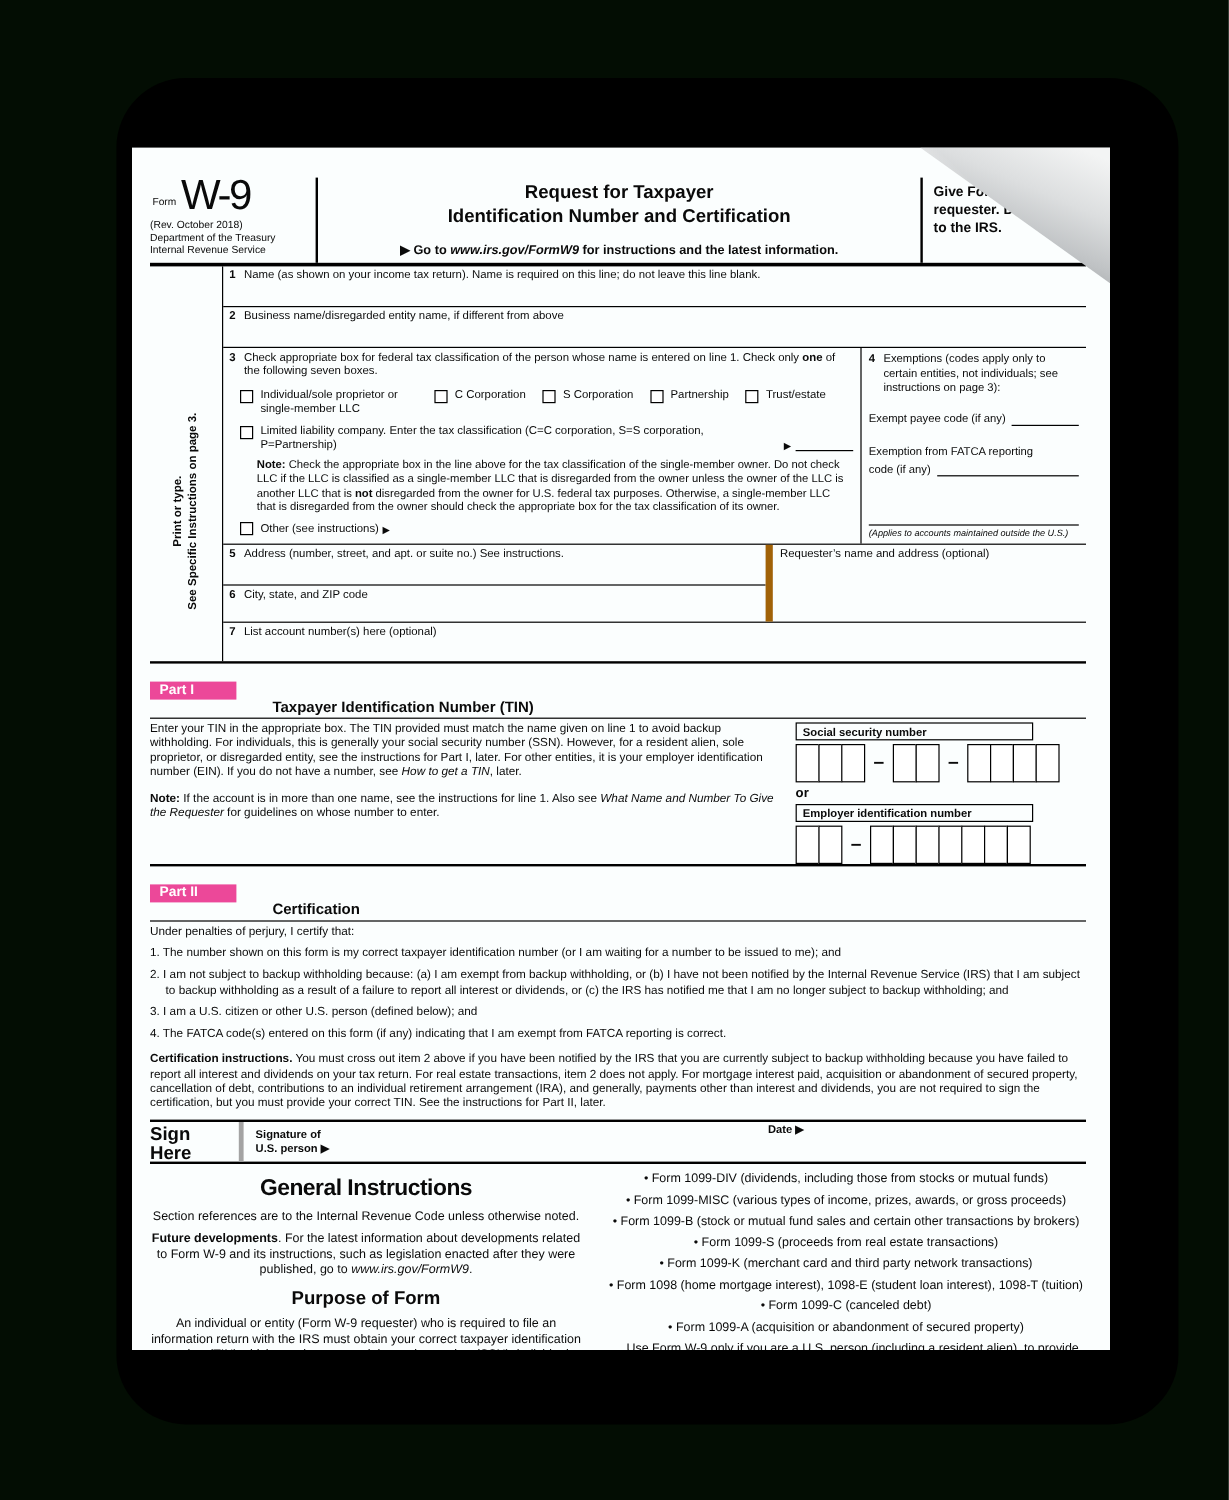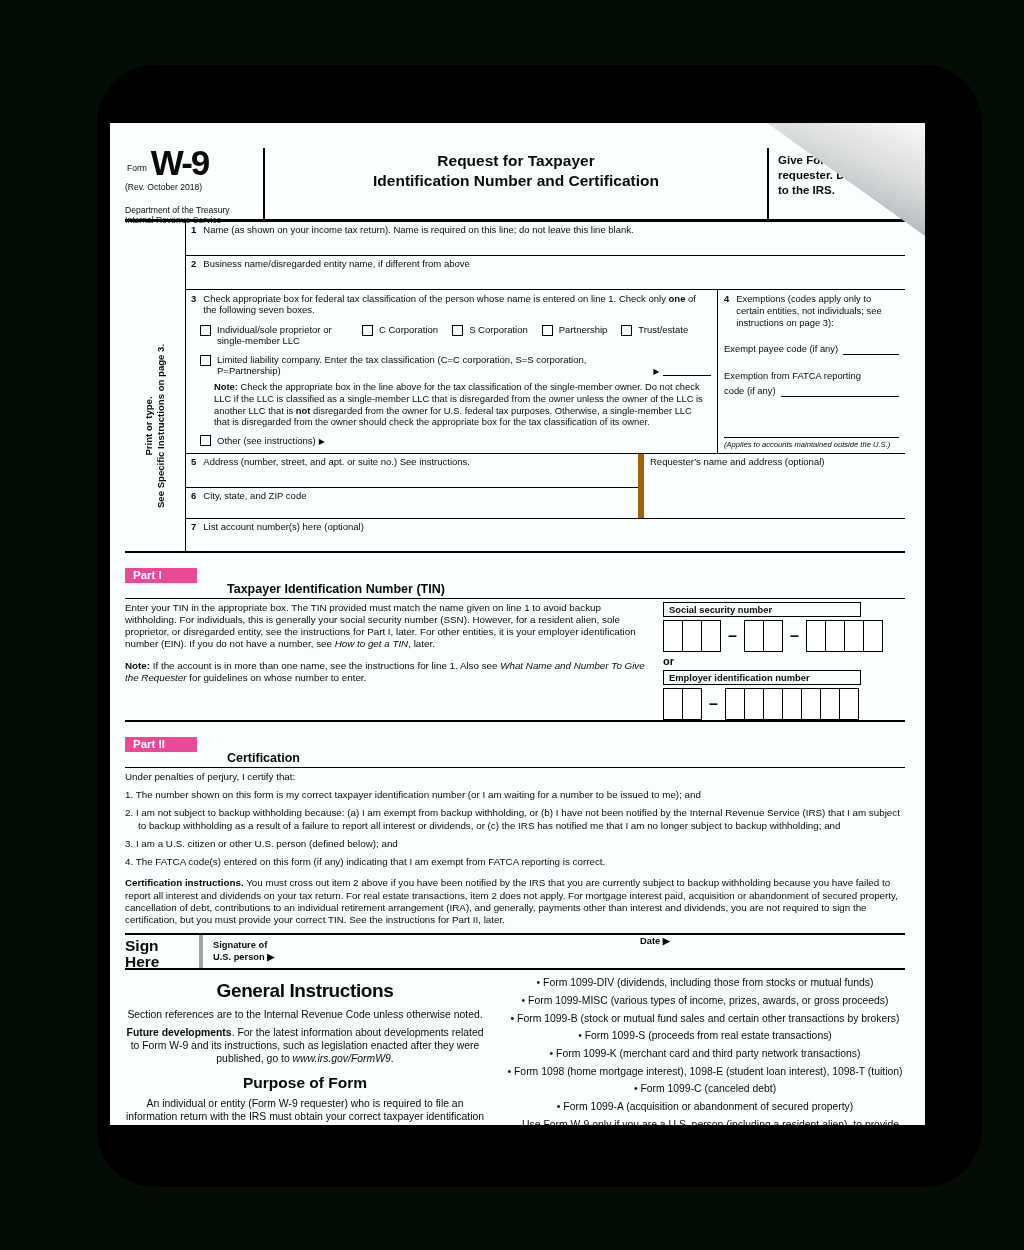--- a/index.html
+++ b/index.html
@@ -18,23 +18,23 @@
   .sheet {
     position:absolute; left:13px; top:58px; width:815px; height:1002px;
     background:#FBFEFE; color:#0a0a0a; overflow:hidden;
   }
 
   
   .hdr { display:flex; margin:25px 20px 0 15px; border-bottom:3px solid #000; height:74px; }
   .hdr-left { width:140px; border-right:2px solid #000; padding:0 6px 2px 0; }
   .formline { display:flex; align-items:flex-end; }
   .form-word { font-size:8.5px; margin:0 4px 5px 2px; }
-  .w9 { font-size:35px; font-weight:bold; letter-spacing:-2px; line-height:0.85; }
+  .w9 { font-size:35px; font-weight:normal; letter-spacing:-2px; line-height:0.85; }
   .rev { font-size:8.6px; margin-top:4px; }
-  .dept { font-size:8.6px; line-height:1.15; margin-top:14px; }
+  .dept { font-size:8.6px; line-height:1.15; margin-top:2px; }
   .hdr-center { flex:1; text-align:center; padding-top:3px; }
   .t1,.t2 { font-size:15.5px; font-weight:bold; line-height:1.3; }
   .goto { font-size:10.6px; font-weight:bold; margin-top:11px; }
   .goto .url { font-style:italic; }
   .hdr-right { width:138px; border-left:2px solid #000; padding:5px 0 0 9px;
                font-weight:bold; font-size:11.5px; line-height:1.32; }
 
   
   .fields { display:flex; margin:0 20px 0 15px; }
   .strip { width:60px; position:relative; flex:none; }
@@ -152,20 +152,21 @@
         </div>
         <div class="rev">(Rev. October 2018)</div>
         <div class="dept">
           <div>Department of the Treasury</div>
           <div>Internal Revenue Service</div>
         </div>
       </div>
       <div class="hdr-center">
         <div class="t1">Request for Taxpayer</div>
         <div class="t2">Identification Number and Certification</div>
+        <div class="goto"><span>▶ </span><span>Go to </span><span class="url">www.irs.gov/FormW9</span><span> for instructions and the latest information.</span></div>
       </div>
       <div class="hdr-right">Give Form to the requester. Do not send to the IRS.</div>
     </div>
 
     <div class="fields">
       <div class="strip">
         <div class="vtext">
           <div class="b">Print or type.</div>
           <div class="b">See Specific Instructions on page 3.</div>
         </div>

